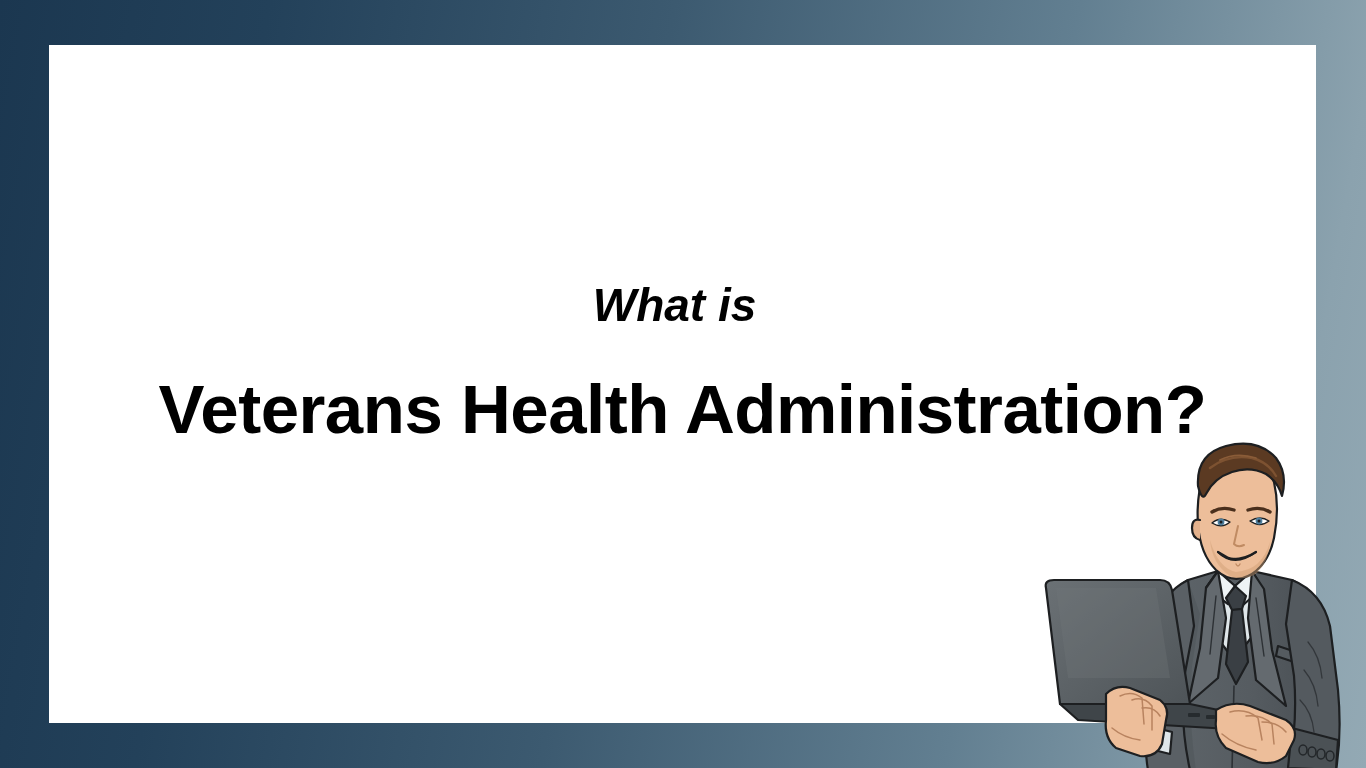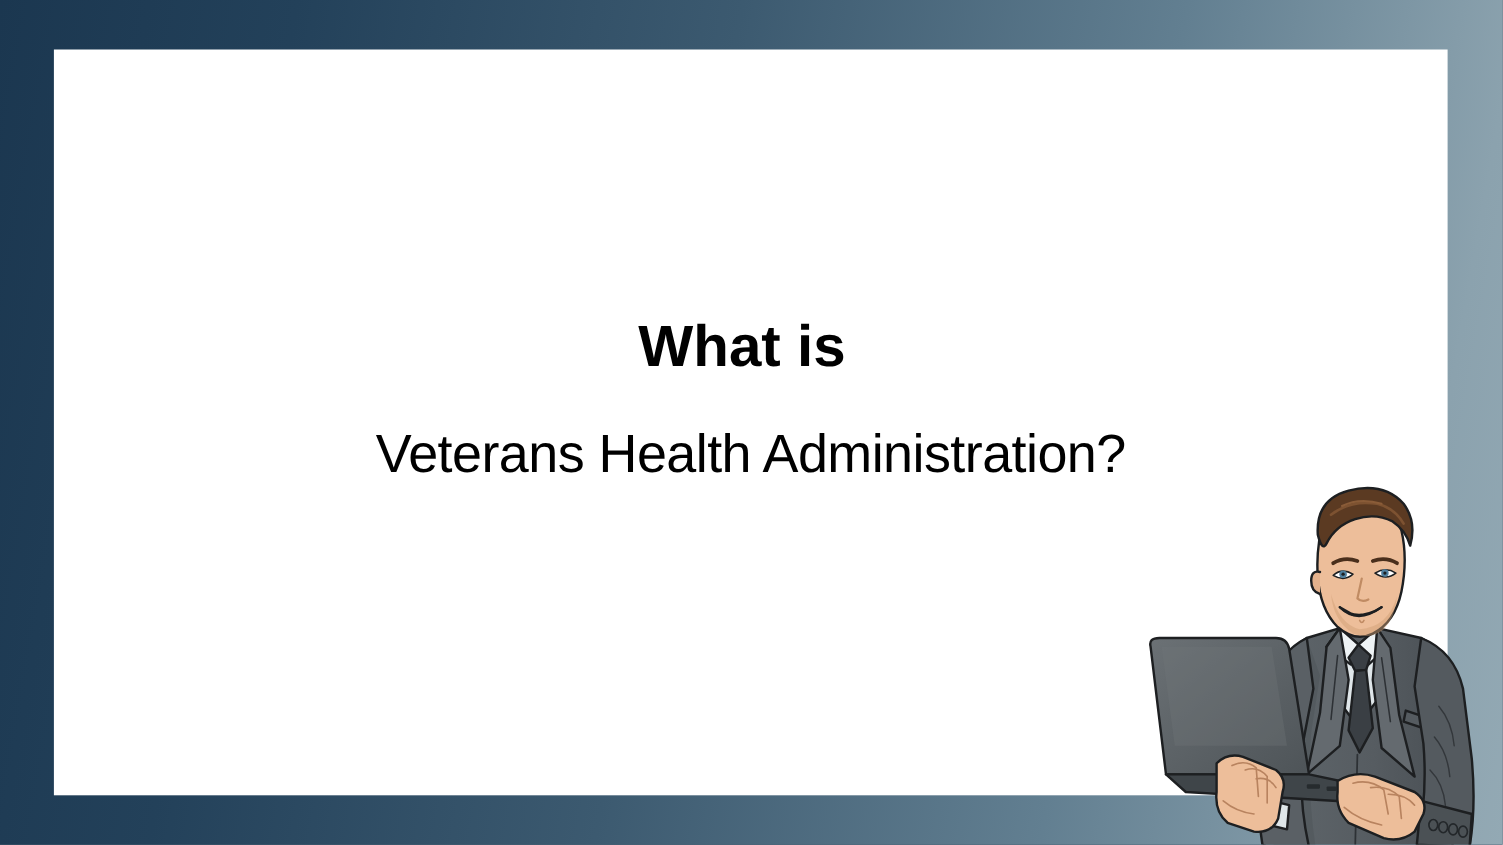--- a/index.html
+++ b/index.html
@@ -47,31 +47,32 @@
     width: 1267px;
     height: 678px;
     display: flex;
     flex-direction: column;
     align-items: center;
     justify-content: center;
     padding-bottom: 40px;
     box-sizing: border-box;
   }
   .title-line-1 {
-    font-size: 53px;
+    font-size: 46px;
     font-weight: bold;
     color: #000000;
     letter-spacing: 0px;
     line-height: 1.1;
     margin: 0 16px 42px 0;
     white-space: nowrap;
+    font-style: italic;
   }
   .title-line-2 {
-    font-size: 49px;
-    font-weight: normal;
+    font-size: 69px;
+    font-weight: bold;
     color: #000000;
     letter-spacing: -0.5px;
     line-height: 1.1;
     margin: 0;
     white-space: nowrap;
   }
 
   
   .presenter-figure {
     position: absolute;

